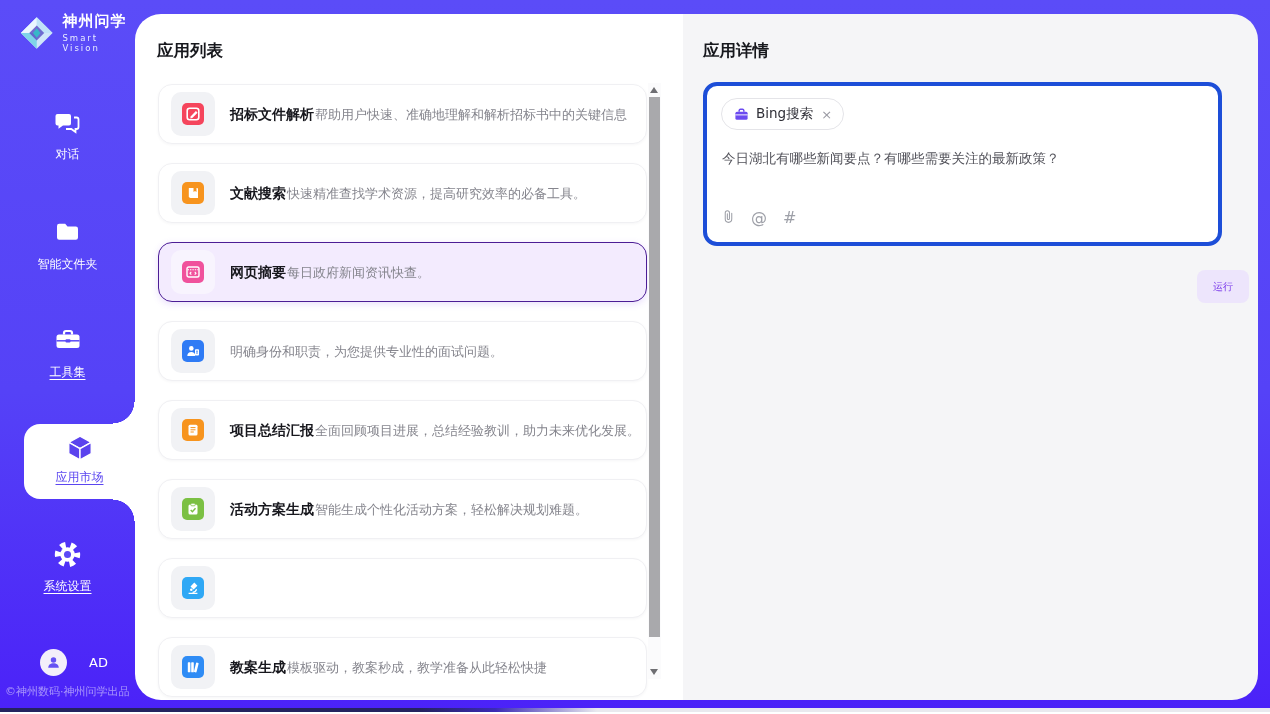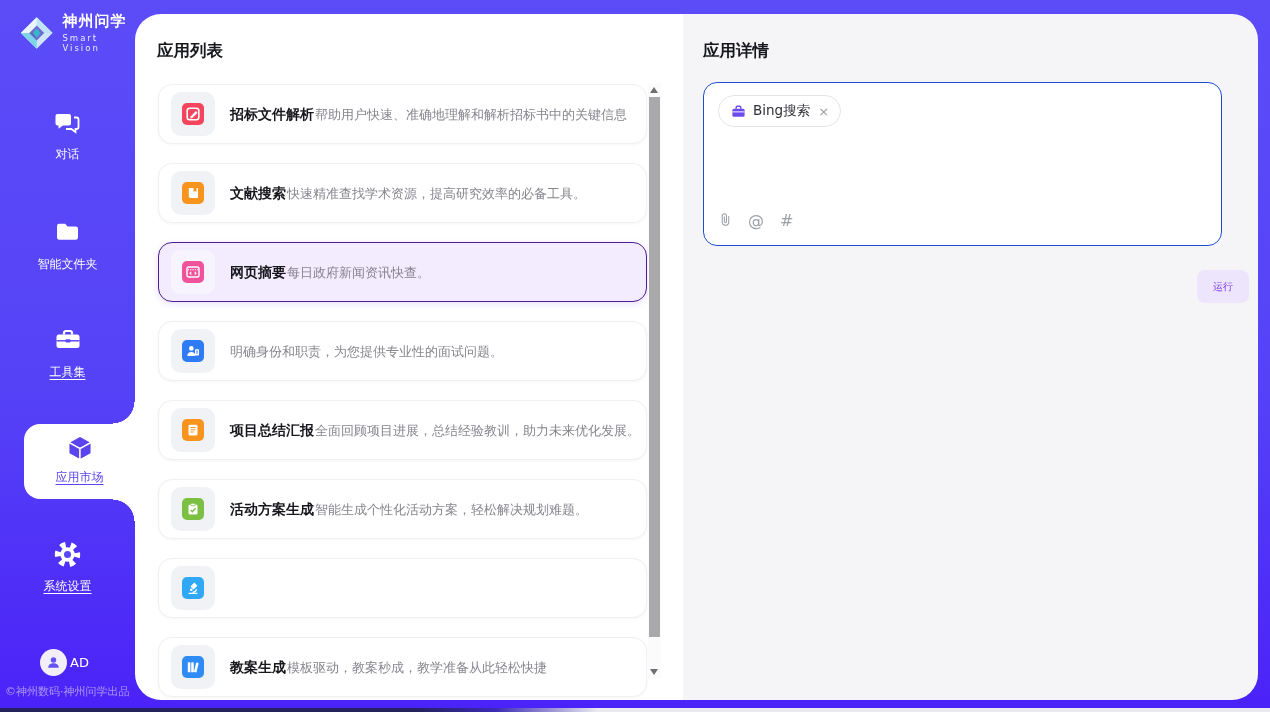--- a/index.html
+++ b/index.html
@@ -29,21 +29,21 @@
   
   .notch { position:absolute; left:24px; top:424px; width:111px; height:75px; background:#fff;
            border-radius:16px 0 0 16px; z-index:3; text-align:center; cursor:pointer; }
   .notch::before { content:''; position:absolute; right:0; top:-22px; width:22px; height:22px;
            background:radial-gradient(circle 22px at 0 0, rgba(0,0,0,0) 0 21px, #fff 21.5px); }
   .notch::after  { content:''; position:absolute; right:0; bottom:-22px; width:22px; height:22px;
            background:radial-gradient(circle 22px at 0 100%, rgba(0,0,0,0) 0 21px, #fff 21.5px); }
   .notch .nico { display:block; height:30px; margin-top:9px; margin-bottom:3px; }
   .notch .nav-label { color:#5B46F0; }
 
-  .user-row { position:absolute; left:40px; top:649px; display:flex; align-items:center; gap:3px; }
+  .user-row { position:absolute; left:40px; top:649px; display:flex; align-items:center; gap:22px; }
   .avatar { width:27px; height:27px; border-radius:50%; background:#F3EFFA;
             display:flex; align-items:center; justify-content:center; }
   .user-initials { font-size:13px; color:#fff; }
   .side-footer { position:absolute; left:5px; top:684px; width:135px; font-size:11px;
                  color:rgba(255,255,255,0.5); white-space:nowrap; }
 
   
   .panel { position:absolute; left:135px; top:14px; width:1123px; height:686px;
            border-radius:26px; overflow:hidden; display:flex; z-index:2; }
   .list-pane { width:548px; background:#fff; position:relative; flex:none;text-align:right; }
@@ -69,21 +69,21 @@
   
   .scrollbar { position:absolute; right:22px; top:69px; width:13px; height:596px; background:#FBFBFC; }
   .sb-thumb { position:absolute; left:1px; top:14px; width:11px; height:540px; background:#A9A9AC; }
   .sb-up, .sb-down { position:absolute; left:2px; width:0; height:0; cursor:pointer;
           border-left:4.5px solid transparent; border-right:4.5px solid transparent; }
   .sb-up   { top:4px; border-bottom:6px solid #6F6F73; }
   .sb-down { bottom:4px; border-top:6px solid #6F6F73; }
 
   
   .input-card { position:absolute; left:20px; top:68px; width:519px; height:164px; background:#fff;
-          border:1px solid #1d4ed8; border-radius:14px; }
+          border:4px solid #1d4ed8; border-radius:14px; }
   .chip { position:absolute; left:14px; top:12px; height:32px; display:inline-flex; align-items:center;
           gap:7px; padding:0 11px 0 12px; border:1px solid #E4E4E8; border-radius:16px; background:#fff; }
   .chip-label { font-size:13.5px; color:#2E2E36; }
   .chip-close { font-size:13px; color:#9A9AA3; cursor:pointer; margin-left:1px; }
   .query { position:absolute; left:15px; top:62px; right:15px; font-size:13.5px; color:#52525A;
           line-height:20px; cursor:text; }
   .tools { position:absolute; left:15px; bottom:14px; display:flex; gap:16px; align-items:center;
           color:#9EA0A8; }
   .tools .ticon { font-size:16px; line-height:16px; cursor:pointer; }
   .run-btn { position:absolute; left:514px; top:256px; width:52px; height:33px; background:#EDE5FC;
@@ -326,20 +326,21 @@
         <div class="chip">
           <svg width="15" height="15" viewBox="0 0 16 16">
             <rect x="1.5" y="5" width="13" height="8.5" rx="1.6" fill="#6C4BF0"></rect>
             <path d="M5.5 5 V3.8 A1.3 1.3 0 0 1 6.8 2.5 h2.4 a1.3 1.3 0 0 1 1.3 1.3 V5" fill="none" stroke="#6C4BF0" stroke-width="1.6"></path>
             <line x1="1.5" y1="8.4" x2="14.5" y2="8.4" stroke="#fff" stroke-width="1"></line>
           </svg>
           <span class="chip-label">Bing搜索</span>
           <span class="chip-close">×</span>
         </div>
 
+        <div class="query">今日湖北有哪些新闻要点？有哪些需要关注的最新政策？</div>
 
         <div class="tools">
           <span class="ticon">
             <svg width="13" height="17" viewBox="0 0 16 18">
               <path d="M12 5 v7.2 a4 4 0 0 1 -8 0 V4.5 a2.6 2.6 0 0 1 5.2 0 v7 a1.3 1.3 0 0 1 -2.6 0 V5.5" fill="none" stroke="currentColor" stroke-width="1.3" stroke-linecap="round"></path>
             </svg>
           </span>
           <span class="ticon">@</span>
           <span class="ticon">#</span>
         </div>

